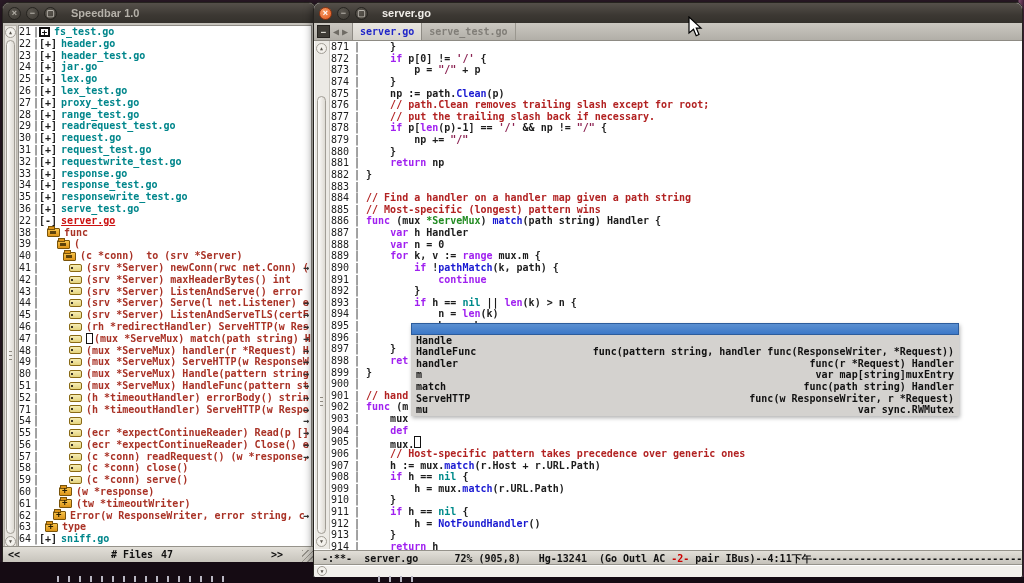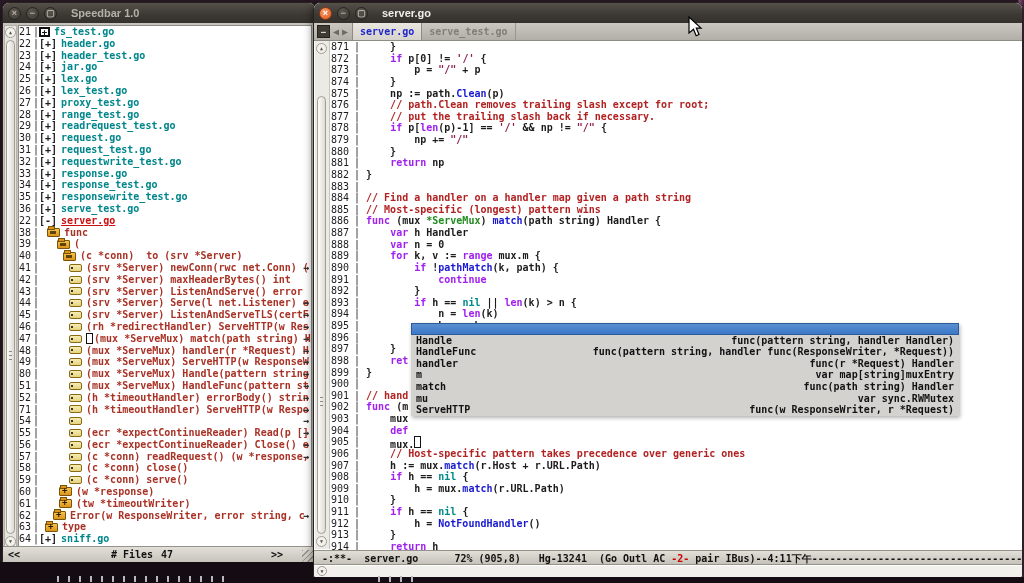--- a/index.html
+++ b/index.html
@@ -236,27 +236,27 @@
           <div class="cl"><span class="ln">911</span><span class="sep">|</span><span class="lc"><span class="c-p">    </span><span class="c-k">if</span><span class="c-p"> h == </span><span class="c-n">nil</span><span class="c-p"> {</span></span></div>
           <div class="cl"><span class="ln">912</span><span class="sep">|</span><span class="lc"><span class="c-p">        h = </span><span class="c-f">NotFoundHandler</span><span class="c-p">()</span></span></div>
           <div class="cl"><span class="ln">913</span><span class="sep">|</span><span class="lc"><span class="c-p">    }</span></span></div>
           <div class="cl"><span class="ln">914</span><span class="sep">|</span><span class="lc"><span class="c-p">    </span><span class="c-k">return</span><span class="c-p"> h</span></span></div>
         </div>
     </div>
 
     <div id="popup">
       <div id="popup-selected"></div>
       <div id="popup-rows">
-          <div class="pr"><span class="pname">Handle</span><span class="psig">func(pattern string, handler Handler)</span></div>
+          <div class="pr"><span class="pname">Handle</span></div>
           <div class="pr"><span class="pname">HandleFunc</span><span class="psig">func(pattern string, handler func(ResponseWriter, *Request))</span></div>
           <div class="pr"><span class="pname">handler</span><span class="psig">func(r *Request) Handler</span></div>
           <div class="pr"><span class="pname">m</span><span class="psig">var map[string]muxEntry</span></div>
           <div class="pr"><span class="pname">match</span><span class="psig">func(path string) Handler</span></div>
+          <div class="pr"><span class="pname">ServeHTTP</span><span class="psig">func(w ResponseWriter, r *Request)</span></div>
           <div class="pr"><span class="pname">mu</span><span class="psig">var sync.RWMutex</span></div>
-          <div class="pr"><span class="pname">ServeHTTP</span><span class="psig">func(w ResponseWriter, r *Request)</span></div>
         </div>
     </div>
 
     <div id="ed-modeline"><span>-:**-  </span><span>server.go</span><span>      72% (905,8)   </span><span>Hg-13241</span><span>  (Go Outl AC </span><span class="ml-alert">-2-</span><span> pair IBus)--4:11下午</span><span>--------------------------------------------------</span></div>
 
     <div id="ed-echo">
       <span id="echo-circle">▼</span>
     </div>
   </div>
 

